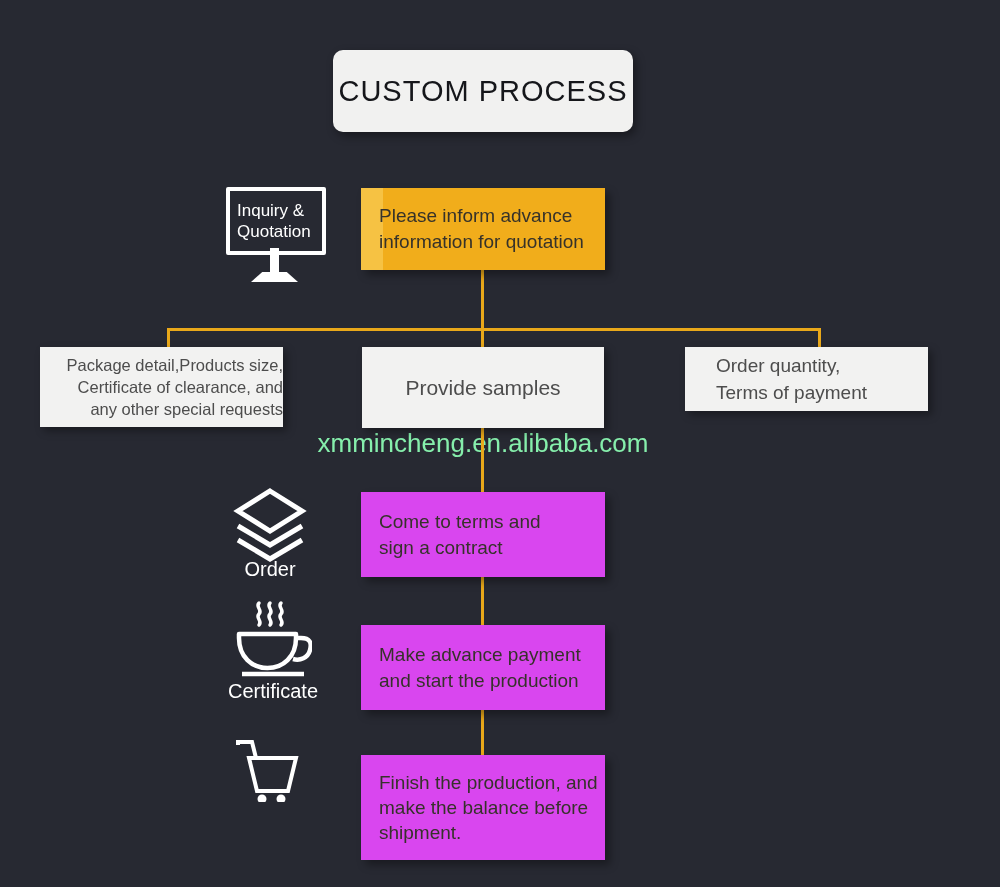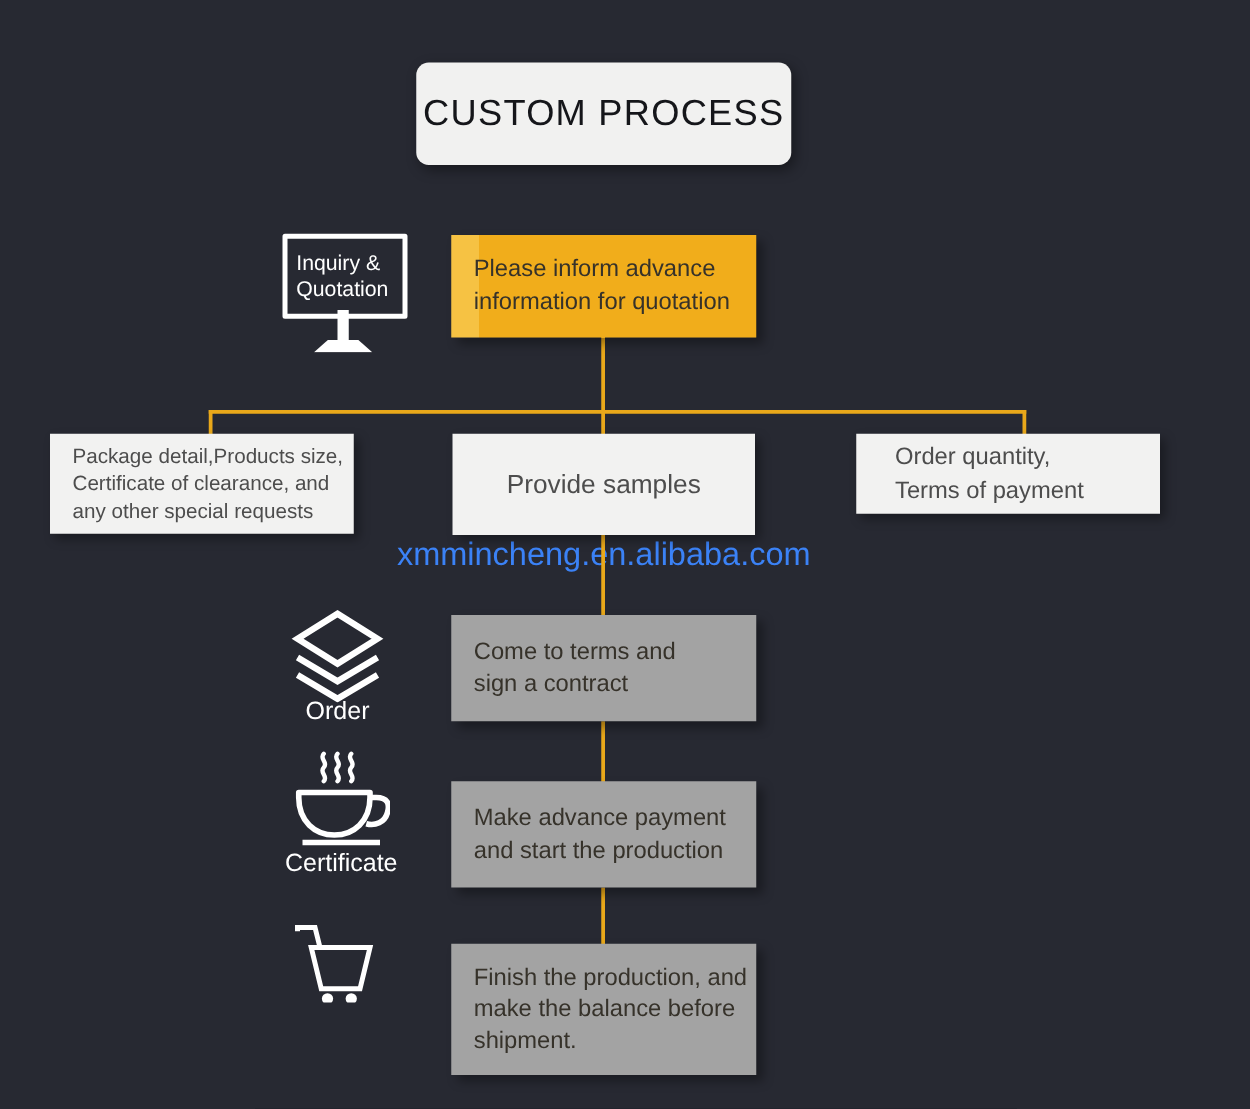--- a/index.html
+++ b/index.html
@@ -27,48 +27,48 @@
   .c-dl  { left:167px; top:328px; width:3px; height:20px; }
   .c-dr  { left:818px; top:328px; width:3px; height:20px; }
   .c-v1  { left:481px; top:268px; width:3px; height:80px; }
   .c-v2  { left:481px; top:428px; width:3px; height:65px; }
   .c-v3  { left:481px; top:577px; width:3px; height:49px; }
   .c-v4  { left:481px; top:710px; width:3px; height:46px; }
 
   
   .step {
     position:absolute; left:361px; width:244px;
-    background:#a3a3a3; color:#36322a;
+    background:#d946ef; color:#36322a;
     display:flex; flex-direction:column; justify-content:center;
     font-size:19px; line-height:26px; padding-left:18px;
     box-shadow:5px 5px 8px rgba(0,0,0,.35); z-index:4;
   }
   .step1 { top:188px; height:82px;
     background:linear-gradient(90deg,#F6C243 0px,#F6C243 22px,#F1AD1B 22px); }
   .step2 { top:492px; height:85px; }
   .step3 { top:625px; height:85px; }
   .step4 { top:755px; height:105px; line-height:25px; }
 
   
   .light-box {
     position:absolute; background:#F2F2F1; color:#4d4d4d;
     box-shadow:4px 4px 8px rgba(0,0,0,.35); z-index:4;
     display:flex; flex-direction:column; justify-content:center;
   }
   .req-left  { left:40px;  top:347px; width:243px; height:80px;
-    font-size:16.5px; line-height:22px; padding-left:18px; }
+    font-size:16.5px; line-height:22px; padding-left:18px;text-align:right; }
   .req-mid   { left:362px; top:347px; width:242px; height:81px;
     align-items:center; font-size:21px; }
   .req-right { left:685px; top:347px; width:243px; height:64px;
     font-size:19px; line-height:27px; padding-left:31px; }
 
   
   .watermark {
     position:absolute; left:283px; top:428px; width:400px;
-    text-align:center; font-size:26px; color:#3b82f6; z-index:2;
+    text-align:center; font-size:26px; color:#86efac; z-index:2;
   }
 
   
   .monitor {
     position:absolute; left:226px; top:187px; width:100px; height:68px;
     border:4px solid #fff; border-radius:2px; z-index:4;
     display:flex; flex-direction:column; justify-content:center;
     padding-left:7px; color:#fff; font-size:17px; line-height:21px;
   }
   .monitor-stand { position:absolute; left:270px; top:248px; width:9px; height:25px; background:#fff; z-index:4; }

